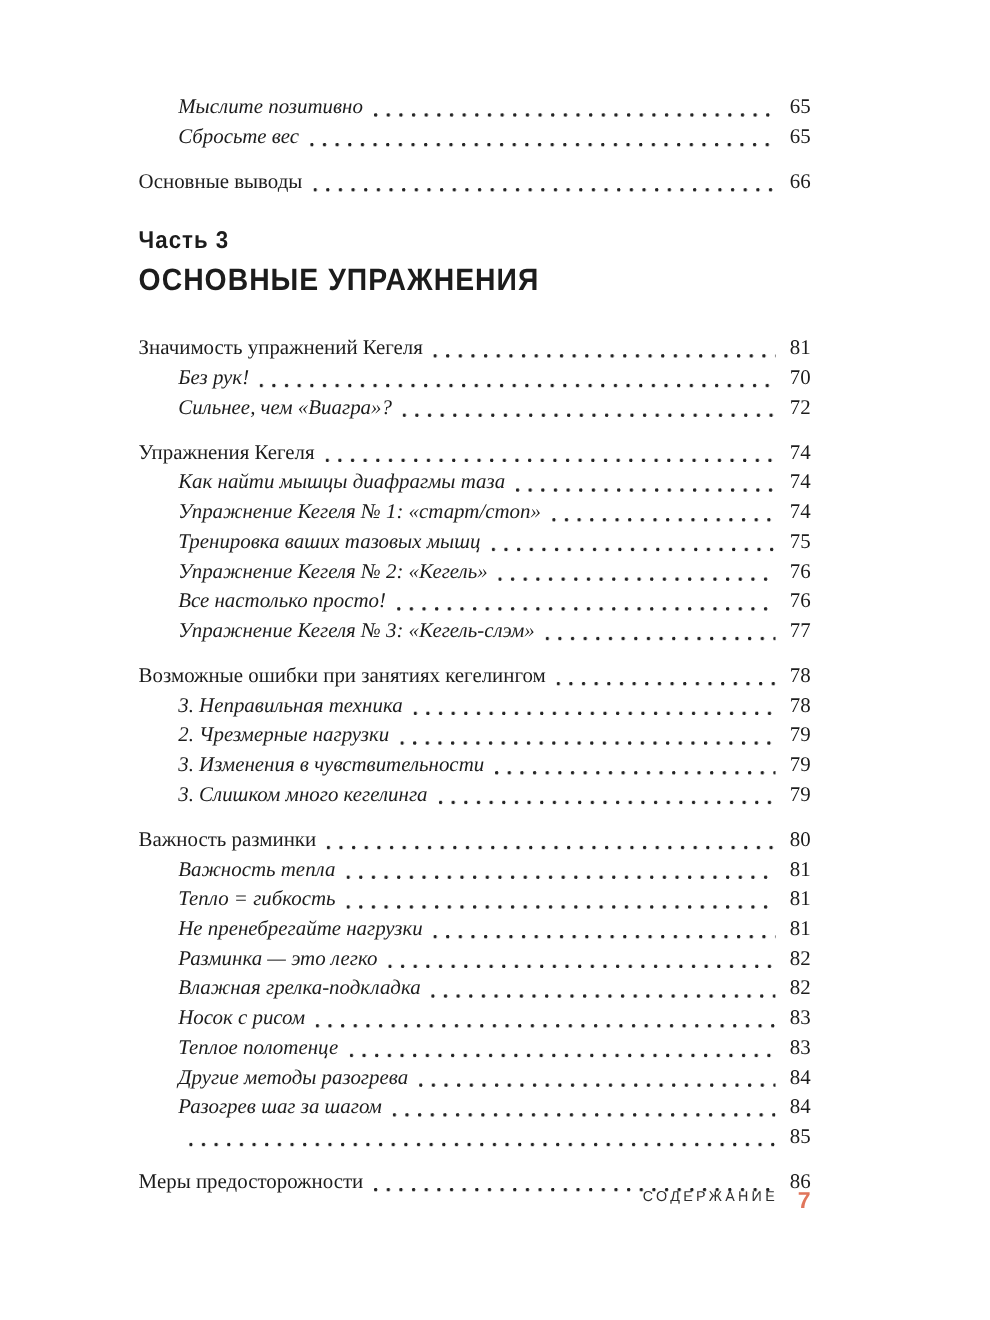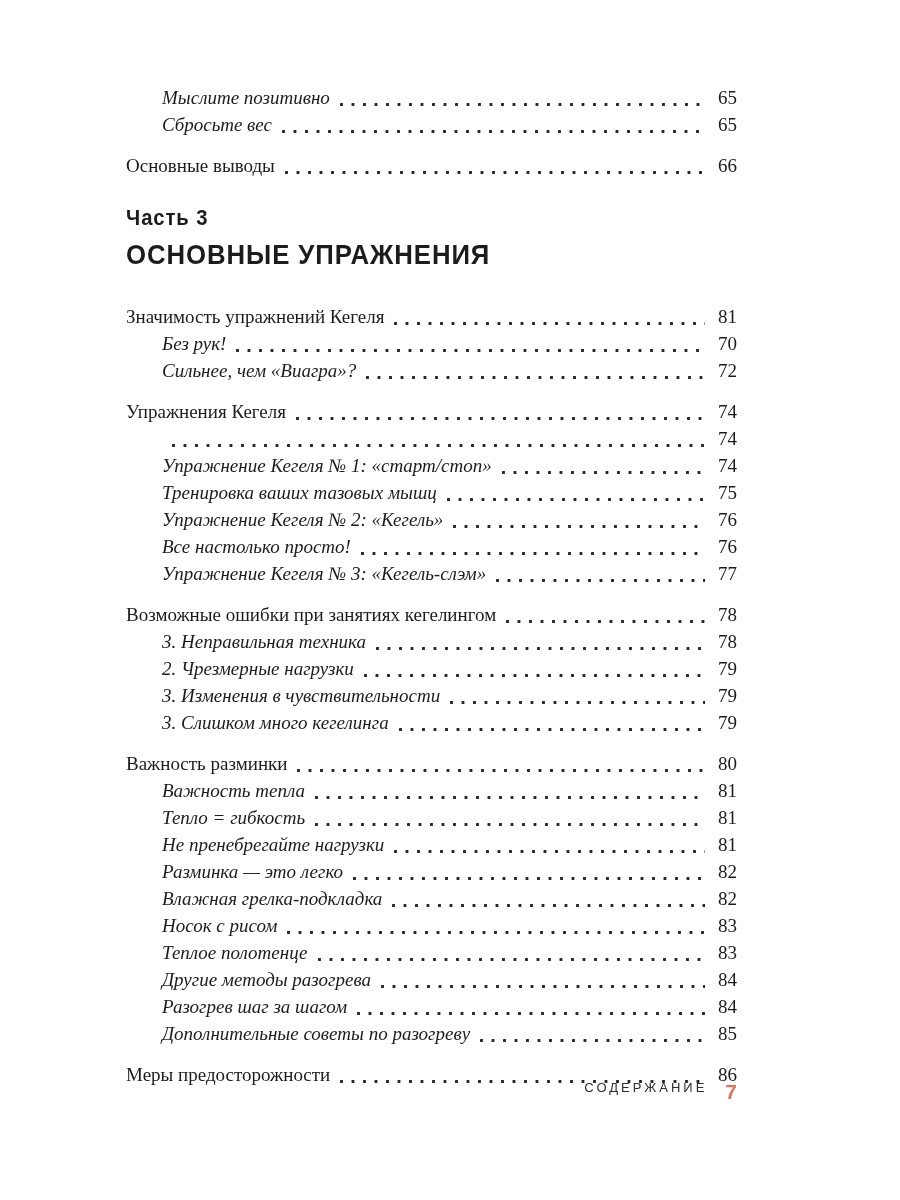--- a/index.html
+++ b/index.html
@@ -132,20 +132,21 @@
     <span class="label">Сильнее, чем «Виагра»?</span>
     <span class="leader"></span>
     <span class="pagenum">72</span>
   </div>
         <div class="toc-row gap">
     <span class="label">Упражнения Кегеля</span>
     <span class="leader"></span>
     <span class="pagenum">74</span>
   </div>
         <div class="toc-row italic indent">
+    <span class="label">Как найти мышцы диафрагмы таза</span>
     <span class="leader"></span>
     <span class="pagenum">74</span>
   </div>
         <div class="toc-row italic indent">
     <span class="label">Упражнение Кегеля № 1: «старт/стоп»</span>
     <span class="leader"></span>
     <span class="pagenum">74</span>
   </div>
         <div class="toc-row italic indent">
     <span class="label">Тренировка ваших тазовых мышц</span>
@@ -236,21 +237,20 @@
     <span class="label">Другие методы разогрева</span>
     <span class="leader"></span>
     <span class="pagenum">84</span>
   </div>
         <div class="toc-row italic indent">
     <span class="label">Разогрев шаг за шагом</span>
     <span class="leader"></span>
     <span class="pagenum">84</span>
   </div>
         <div class="toc-row italic indent">
-    <span class="label">Дополнительные советы по разогреву</span>
     <span class="leader"></span>
     <span class="pagenum">85</span>
   </div>
         <div class="toc-row gap">
     <span class="label">Меры предосторожности</span>
     <span class="leader"></span>
     <span class="pagenum">86</span>
   </div>
       </div>
 

